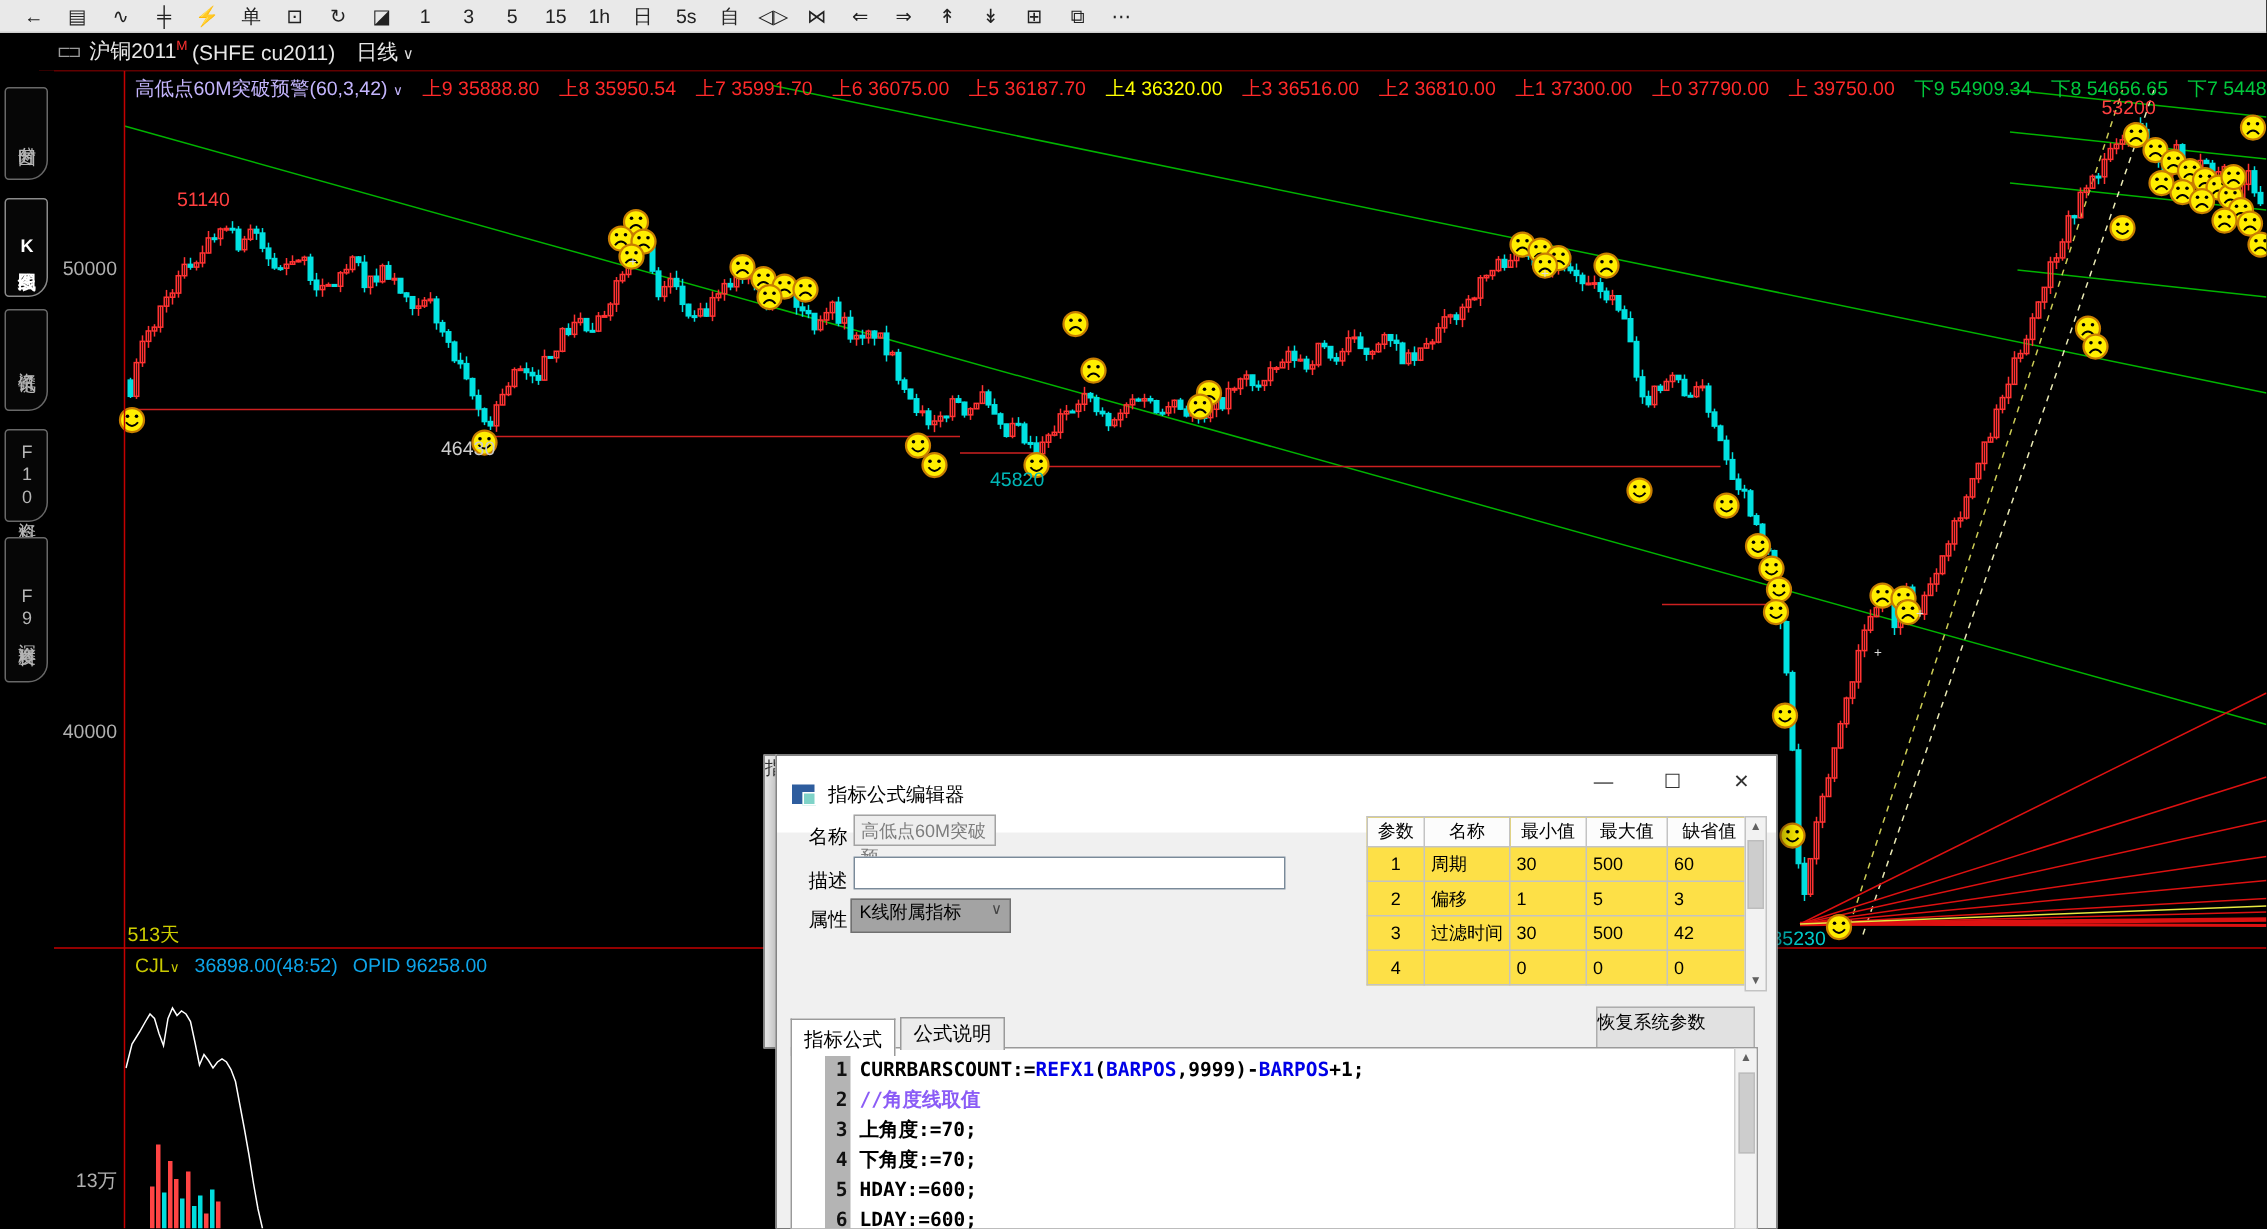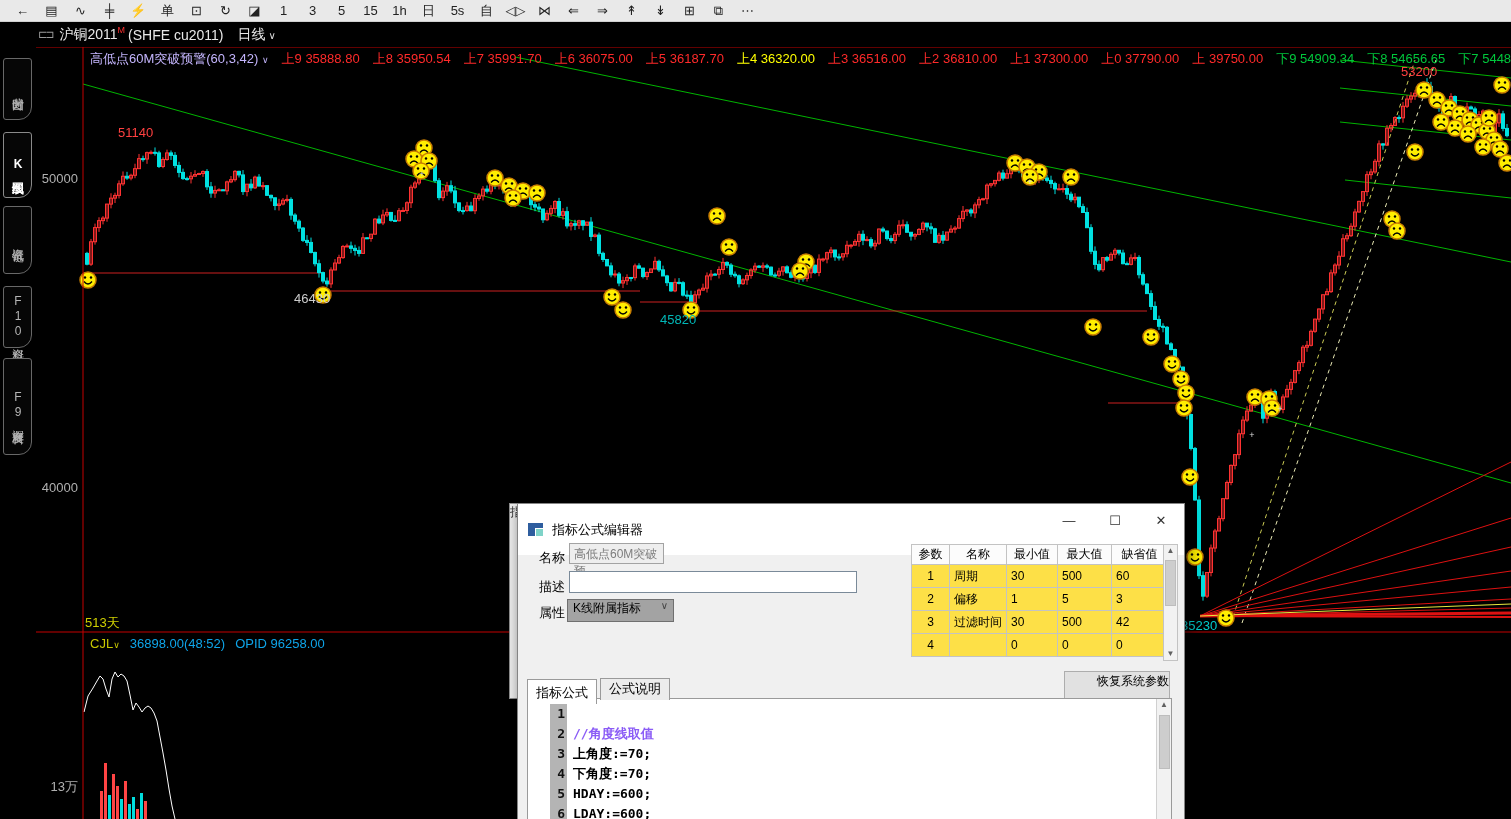--- a/index.html
+++ b/index.html
@@ -60,21 +60,21 @@
   .param-table th,.param-table td{border:1px solid #c3c3c3;padding:0 4px;height:23px;font-weight:normal;
        color:#000;overflow:hidden;white-space:nowrap;text-align:left;box-sizing:border-box}
   .param-table th{height:20px;text-align:center;background:#fcfcfc}
   .param-table td.center{text-align:center}
   .tbl-scroll,.code-scroll{background:#f2f2f2;border:1px solid #c3c3c3;box-sizing:border-box;
        display:flex;flex-direction:column;justify-content:space-between;align-items:center}
   .tbl-scroll{position:absolute;left:645px;top:40px;width:15px;height:117px}
   .scr-arr{font-size:8px;color:#606060;line-height:12px}
   .scr-thumb{width:9px;background:#cdcdcd;border:1px solid #bdbdbd;flex:0 0 auto}
   .restore-btn{position:absolute;left:546px;top:167px;width:106px;height:34px;background:#e1e1e1;
-       border:1px solid #adadad;font-size:12px;color:#000;text-align:right;line-height:19px;box-sizing:border-box}
+       border:1px solid #adadad;font-size:12px;color:#000;text-align:left;line-height:19px;box-sizing:border-box}
   .dlg-tabs{position:absolute;left:9px;top:174px;display:flex;align-items:flex-start;z-index:2}
   .dlg-tab{font-size:13px;color:#000;padding:1px 8px 2px 8px;border:1px solid #9a9a9a;border-bottom:none;
        background:#ececec;margin-right:3px}
   .dlg-tab.active{background:#fff;padding-top:4px;position:relative;top:1px}
   .code-area{position:absolute;left:9px;top:194px;width:645px;height:136px;background:#fff;
        border:1px solid #9a9a9a;box-sizing:border-box;overflow:hidden}
   .gutter-strip{position:absolute;left:22px;top:0;width:17px;height:100%;background:#b4b4b4}
   .code-rows{position:absolute;left:0;top:5px;width:100%}
   .code-row{position:relative;height:20px}
   .code-row .num{position:absolute;left:0;width:37px;text-align:right;font-family:"DejaVu Sans Mono",monospace;
@@ -1345,20 +1345,21 @@
   <span class="dlg-tabs">
     <span class="dlg-tab active">指标公式</span>
     <span class="dlg-tab">公式说明</span>
   </span>
 
   <div class="code-area">
     <div class="gutter-strip"></div>
     <div class="code-rows" id="code-rows">
         <div class="code-row">
           <span class="num">1</span>
+          <span class="src"><span class="tk-p">CURRBARSCOUNT:=</span><span class="tk-f">REFX1</span><span class="tk-p">(</span><span class="tk-f">BARPOS</span><span class="tk-p">,9999)-</span><span class="tk-f">BARPOS</span><span class="tk-p">+1;</span></span>
         </div>
         <div class="code-row">
           <span class="num">2</span>
           <span class="src"><span class="tk-m">//角度线取值</span></span>
         </div>
         <div class="code-row">
           <span class="num">3</span>
           <span class="src"><span class="tk-p">上角度:=70;</span></span>
         </div>
         <div class="code-row">

